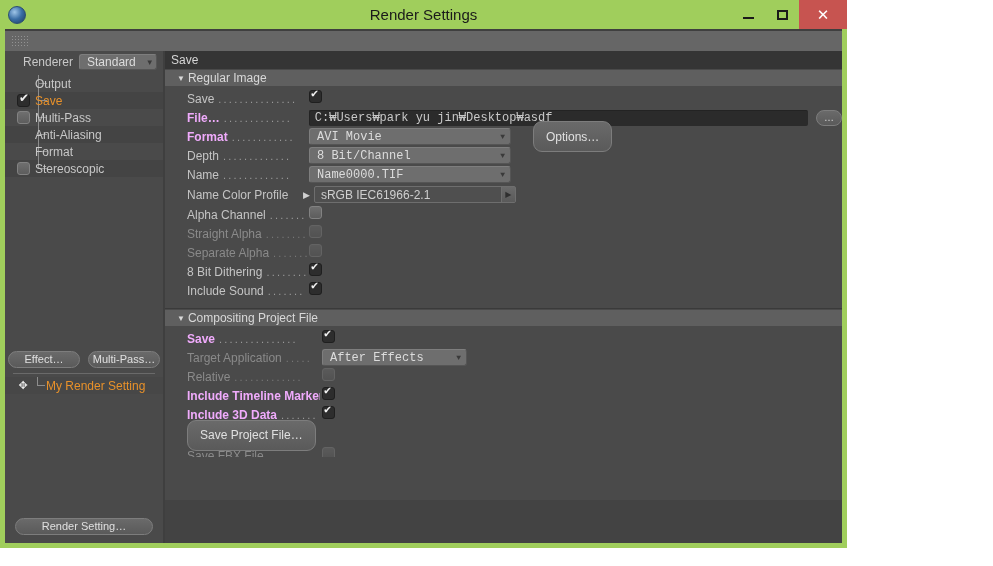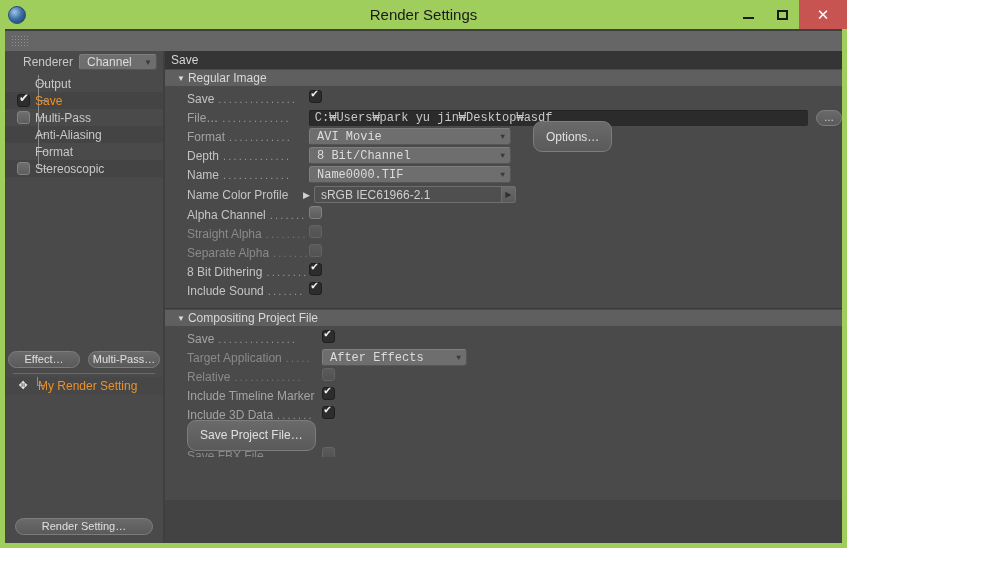--- a/index.html
+++ b/index.html
@@ -60,37 +60,37 @@
   .pbtn{background:linear-gradient(#6a6a6a,#5a5a5a);border:1px solid #7d7d7d;border-radius:9px;
     color:#e0e0e0;font-size:11px;height:17px;line-height:15px;text-align:center;flex:1;box-sizing:border-box;}
   #lp-sep{position:absolute;left:8px;top:322px;width:142px;height:1px;background:#6a6a6a;}
 
   #setting-row{position:absolute;left:0;top:326px;width:158px;height:17px;background:#474747;
     display:flex;align-items:center;font-size:12px;color:#e8912a;}
   #setting-icon{position:absolute;left:12px;top:2px;width:12px;height:12px;color:#e8e8e8;font-size:11px;line-height:12px;text-align:center;}
   #setting-branch{position:absolute;left:32px;top:0;width:10px;height:17px;}
   #setting-branch:before{content:"";position:absolute;left:0;top:0;width:1px;height:9px;background:#8d8d8d;}
   #setting-branch:after{content:"";position:absolute;left:0;top:8px;width:8px;height:1px;background:#8d8d8d;}
-  #setting-label{position:absolute;left:33px;white-space:nowrap;}
+  #setting-label{position:absolute;left:41px;white-space:nowrap;}
 
   #render-setting-btn{position:absolute;left:10px;bottom:8px;width:138px;}
 
   
   #rightpane{position:absolute;left:160px;top:22px;width:677px;height:492px;background:#4a4a4a;}
   #pane-title{height:18px;background:#353535;color:#d6d6d6;font-size:12px;display:flex;align-items:center;padding-left:6px;}
   .group{margin-top:1px;}
   .ghead{height:16px;background:#5f5f5f;color:#d8d8d8;font-size:12px;display:flex;align-items:center;padding-left:12px;}
   .ghead .tri{font-size:8px;margin-right:3px;color:#d8d8d8;}
   .gbody{padding:3px 0 4px 0;}
 
   .prow{height:19px;display:flex;align-items:center;padding-left:22px;font-size:12px;color:#c4c4c4;}
   .lblwrap{width:120px;display:flex;align-items:baseline;white-space:nowrap;overflow:hidden;}
   .lblwrap .txt{color:#c4c4c4;}
   .lblwrap .lead{flex:1;overflow:hidden;white-space:nowrap;color:#9a9a9a;letter-spacing:2.2px;margin-left:4px;font-size:11px;}
-  .prow.bold .lblwrap .txt{font-weight:normal;color:#a3a3a3;text-align:right;}
+  .prow.bold .lblwrap .txt{font-weight:bold;color:#f0abfc;text-align:right;}
   .prow.disabled .lblwrap .txt{color:#8a8a8a;}
   .field{margin-left:2px;font-family:Liberation Mono, monospace;}
 
   .textfield{background:#2b2b2b;height:16px;border-radius:2px;color:#c9c9c9;font-size:12px;
     display:flex;align-items:center;padding-left:5px;box-sizing:border-box;
     border-top:1px solid #232323;border-left:1px solid #232323;}
   .combo2{background:#6e6e6e;border-radius:3px;height:17px;display:flex;align-items:center;
     padding:0 5px 0 7px;color:#dcdcdc;font-size:12px;box-sizing:border-box;
     border-top:1px solid #7e7e7e;border-left:1px solid #7e7e7e;border-bottom:1px solid #555;border-right:1px solid #555;}
   .combo2 .cval{flex:1;white-space:nowrap;}
@@ -133,21 +133,21 @@
 
     <div id="toolstrip">
       <div id="grip"></div>
     </div>
 
     <div id="leftpane">
 
       <div id="renderer-row">
         <span id="renderer-label">Renderer</span>
         <span class="combo" style="width:78px">
-          <span class="cval">Channel</span>
+          <span class="cval">Standard</span>
           <span class="carrow">▼</span>
         </span>
       </div>
 
       <div class="tree">
         <div class="trow">
           <span class="tbranch"></span>
           <span class="tlabel">Output</span>
         </div>
         <div class="trow alt sel-orange">

